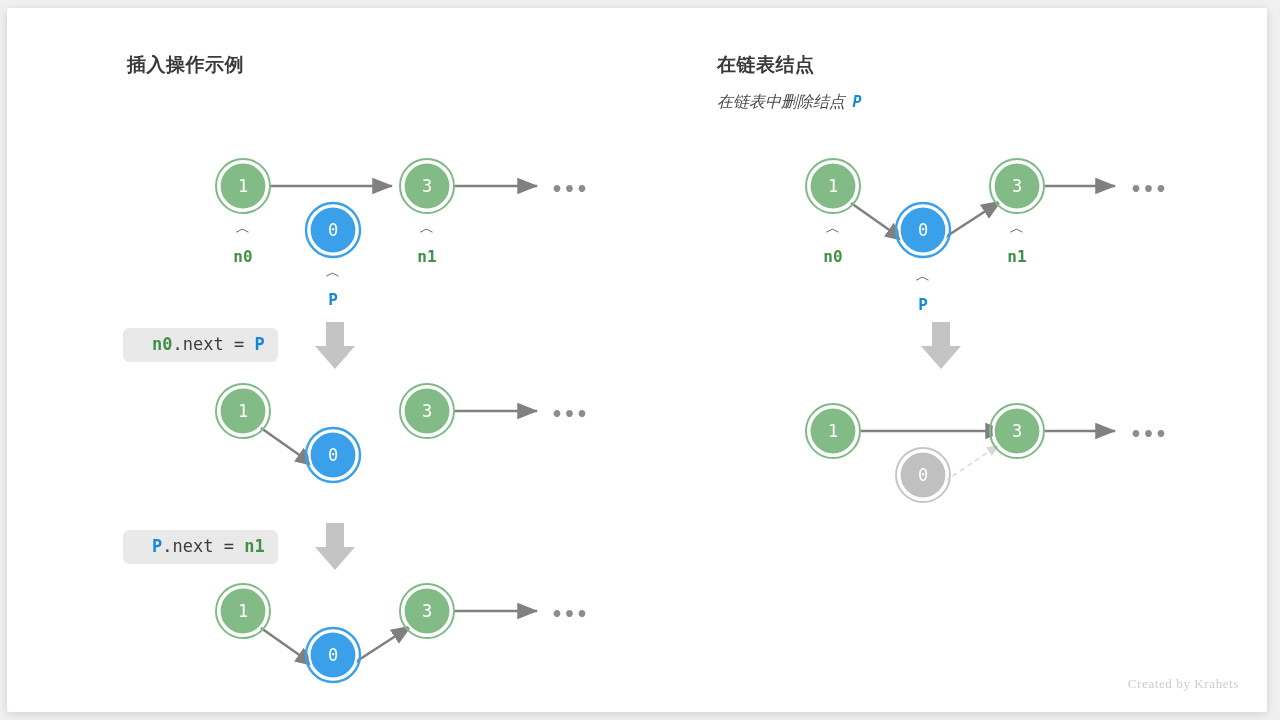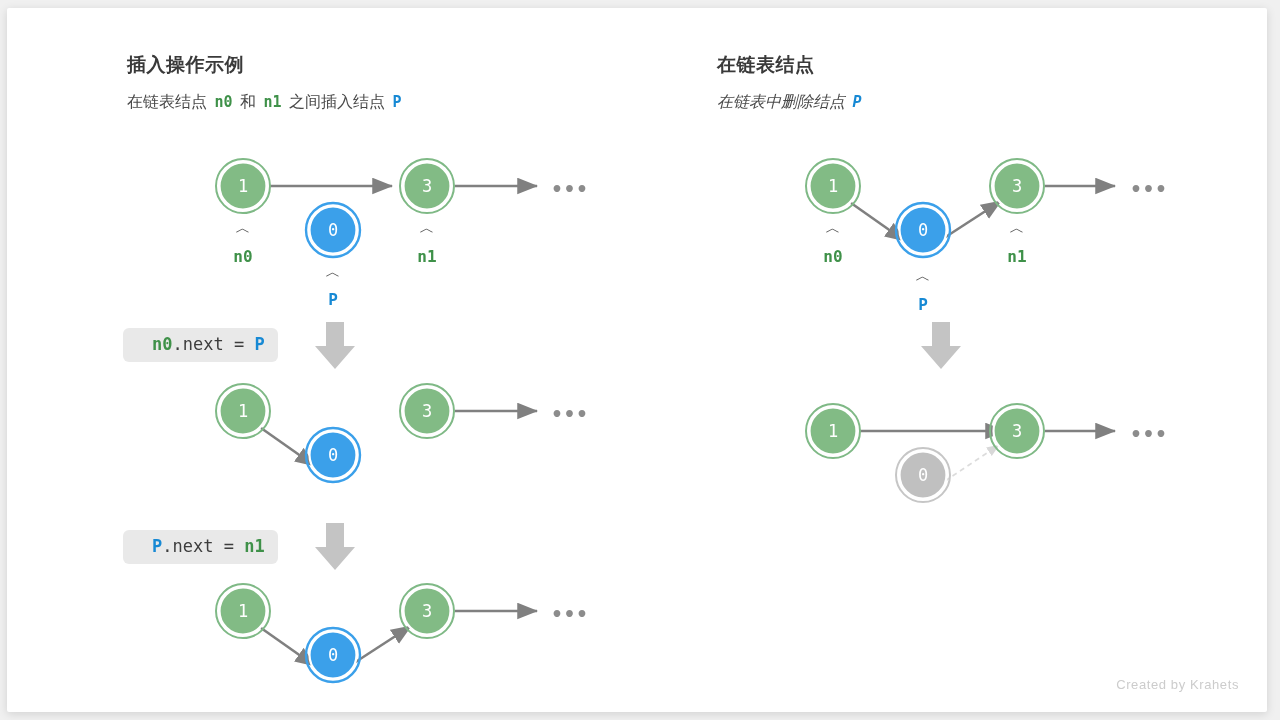--- a/index.html
+++ b/index.html
@@ -91,43 +91,35 @@
     font-size: 19px;
     font-weight: bold;
     fill: #8c8c8c;
     text-anchor: middle;
     dominant-baseline: central;
     letter-spacing: 1px;
   }
   .watermark {
     position: absolute;
     right: 28px; bottom: 20px;
-    font-family: Liberation Sans, sans-serif;
+    font-family: Liberation Serif, serif;
     font-size: 13px;
     color: #cccccc;
     letter-spacing: 0.6px;
   }
 </style>
 </head>
 <body>
 
 <div id="card">
 
   <div class="panel" id="panel-insert">
 
     <div class="panel-title" style="left:120px; top:44px;">插入操作示例</div>
 
-    <div class="panel-subtitle" style="left:120px; top:84px;">
-      <span>在链表结点</span>
-      <span class="mono tok-green">n0</span>
-      <span>和</span>
-      <span class="mono tok-green">n1</span>
-      <span>之间插入结点</span>
-      <span class="mono tok-blue">P</span>
-    </div>
 
     <svg class="stage" style="left:180px; top:140px;" width="420" height="175">
       <defs>
         <marker id="ah" markerWidth="9" markerHeight="9" refX="7.6" refY="3.2" orient="auto" markerUnits="strokeWidth">
           <path d="M0,0 L8,3.2 L0,6.4 z" fill="#808080"></path>
         </marker>
         <marker id="ah-faint" markerWidth="9" markerHeight="9" refX="7.6" refY="3.2" orient="auto" markerUnits="strokeWidth">
           <path d="M0,0 L8,3.2 L0,6.4 z" fill="#d8d8d8"></path>
         </marker>
       </defs>

